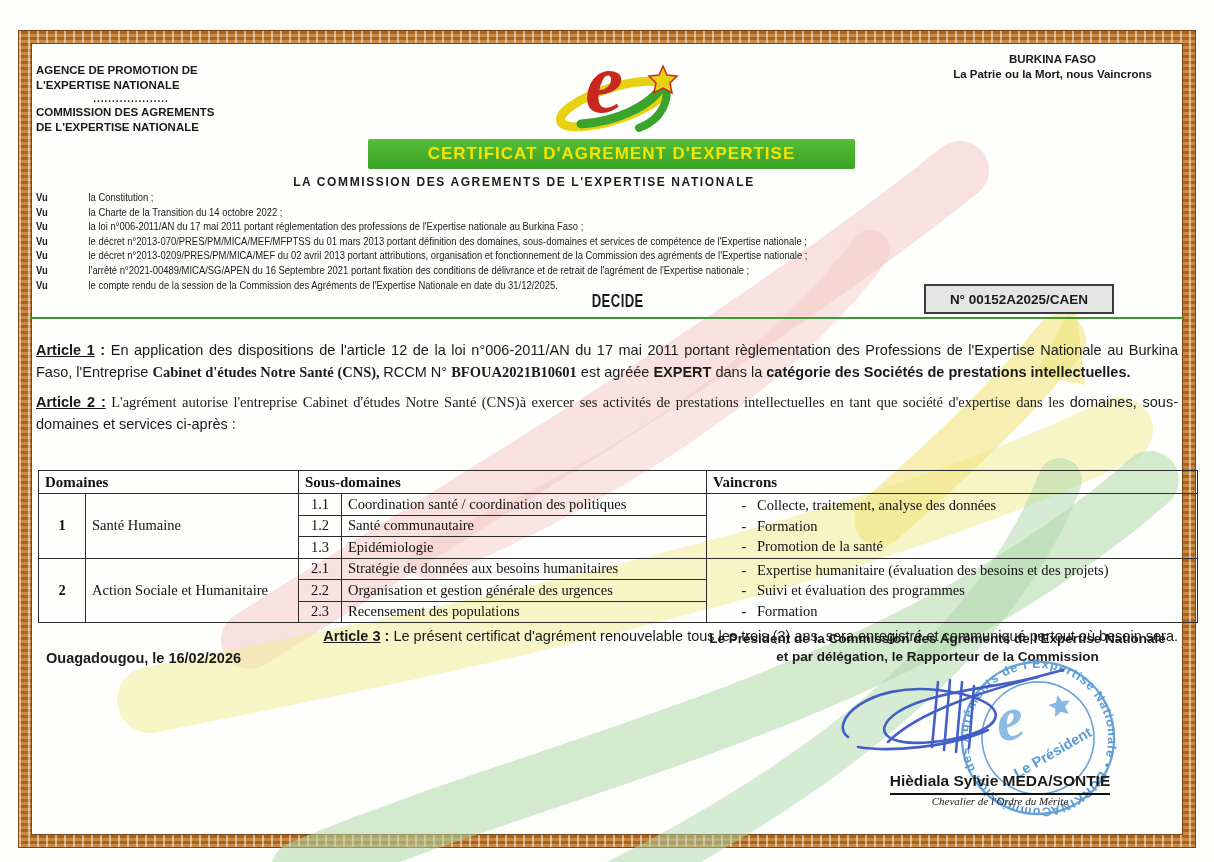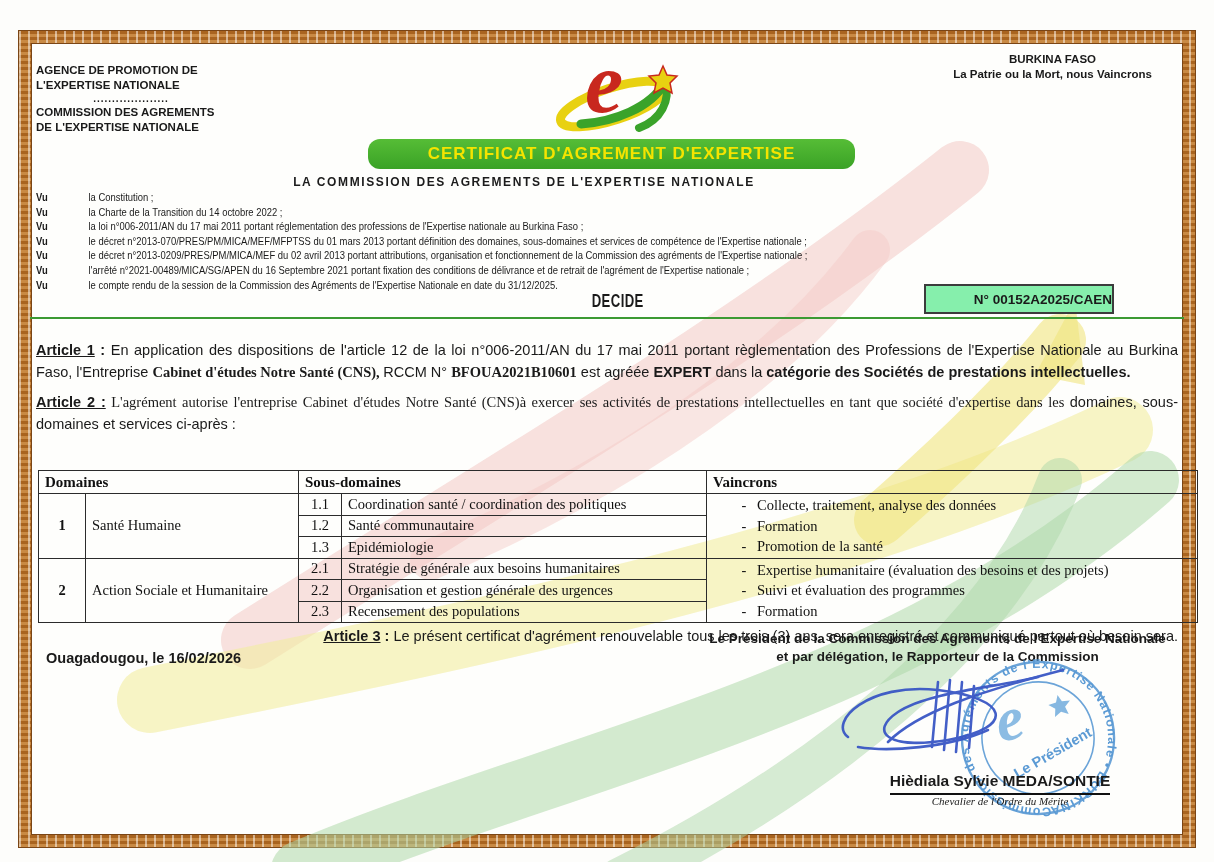--- a/index.html
+++ b/index.html
@@ -20,35 +20,35 @@
     background:#fefefc;border:1px solid #7a4515;
   }
   .content{position:absolute;left:0;top:0;width:1214px;height:862px;}
   .wm{position:absolute;left:0;top:0;pointer-events:none;}
   
   .agency{position:absolute;left:36px;top:63px;width:220px;font-weight:bold;font-size:11.5px;line-height:15px;}
   .agency-dots{text-align:center;width:190px;letter-spacing:1px;font-size:10px;line-height:12px;}
   .country{position:absolute;left:920px;top:52px;width:265px;text-align:center;font-weight:bold;font-size:11.5px;line-height:15px;}
   .logo{position:absolute;left:543px;top:38px;}
   .banner{
-    position:absolute;left:368px;top:139px;width:487px;height:30px;border-radius:12px;
+    position:absolute;left:368px;top:139px;width:487px;height:30px;border-radius:2px;
     background:linear-gradient(#56bd36,#3aa226);
     display:flex;align-items:center;justify-content:center;
   }
   .banner span{color:#f5e400;font-weight:bold;font-size:17px;letter-spacing:1px;}
   .subtitle{position:absolute;left:0;top:175px;width:1048px;text-align:center;font-weight:bold;font-size:12px;letter-spacing:1.6px;color:#1c1c1c;}
   
   .visas{position:absolute;left:36px;top:190px;width:1390px;transform:scaleX(.82);transform-origin:left top;font-size:11.5px;line-height:14.6px;}
   .visa-row{display:flex;}
   .visa-label{width:64px;font-weight:bold;flex:none;}
   .decide{position:absolute;left:538px;top:292px;width:160px;text-align:center;}
   .decide span{display:inline-block;font-weight:bold;font-size:16px;transform:scale(.82,1.12);letter-spacing:.5px;}
   .numbox{
-    position:absolute;left:924px;top:284px;width:186px;height:26px;border:2px solid #3c3c3c;background:#86efac;
-    display:flex;align-items:center;justify-content:flex-end;font-weight:bold;font-size:13.5px;
+    position:absolute;left:924px;top:284px;width:186px;height:26px;border:2px solid #3c3c3c;background:#e5e5e5;
+    display:flex;align-items:center;justify-content:center;font-weight:bold;font-size:13.5px;
   }
   .greenrule{position:absolute;left:30px;top:317px;width:1154px;height:2px;background:#3c9a33;}
   
   .article{position:absolute;left:36px;width:1142px;font-size:14.5px;line-height:22px;text-align:justify;}
   .a1{top:324px;}
   .a2{top:376px;}
   .a3{top:610px;text-align:right;}
   .art-label{font-weight:bold;text-decoration:underline;}
   .b{font-weight:bold;}
   .serif{font-family:"Liberation Serif", serif;}
@@ -202,21 +202,21 @@
       <td class="csubl">Santé communautaire</td>
     </tr>
     <tr>
       <td class="csub">1.3</td>
       <td class="csubl">Epidémiologie</td>
     </tr>
     <tr>
       <td class="cnum" rowspan="3">2</td>
       <td class="cdom" rowspan="3">Action Sociale et Humanitaire</td>
       <td class="csub">2.1</td>
-      <td class="csubl">Stratégie de générale aux besoins humanitaires</td>
+      <td class="csubl">Stratégie de données aux besoins humanitaires</td>
       <td class="csrv" rowspan="3">
         <div class="srv-line">
               <span class="srv-dash">-</span>
               <span>Expertise humanitaire (évaluation des besoins et des projets)</span>
             </div>
         <div class="srv-line">
               <span class="srv-dash">-</span>
               <span>Suivi et évaluation des programmes</span>
             </div>
         <div class="srv-line">

